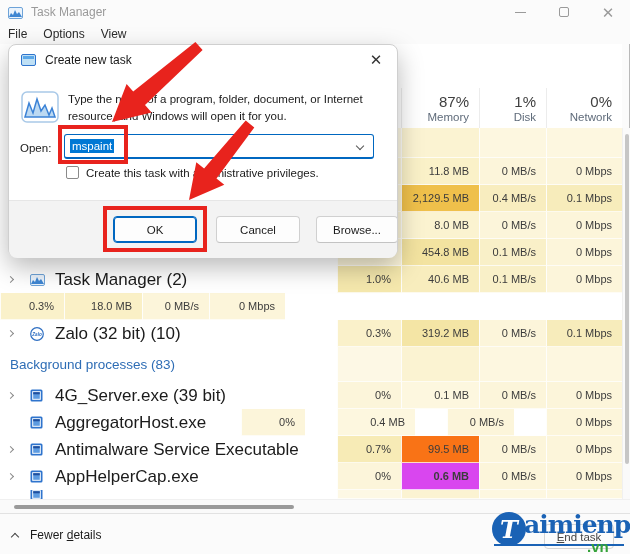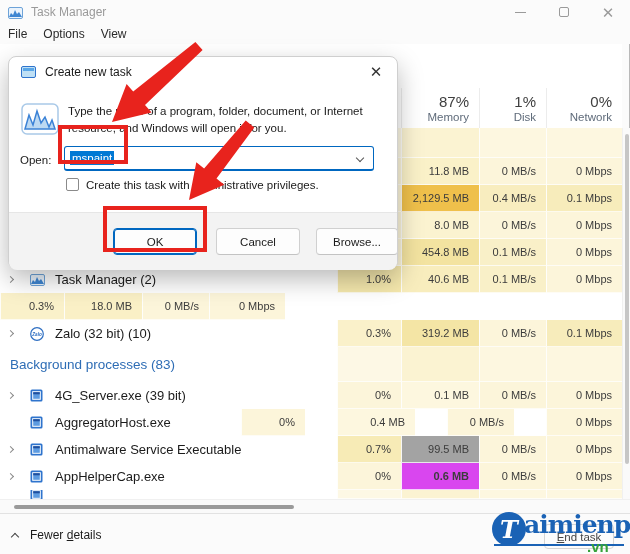--- a/index.html
+++ b/index.html
@@ -24,37 +24,37 @@
   .uh-name{flex:1;}
   .uh-cell{height:40px;border-left:1px solid #ececec;display:flex;flex-direction:column;justify-content:center;align-items:flex-end;padding-right:10px;}
   .uh-usage{font-size:15px;color:#404040;line-height:17px;}
   .uh-label{font-size:11.5px;color:#5f6b7a;line-height:14px;}
   #rows{position:absolute;left:0;top:128px;width:622px;}
   .prow{display:flex;width:622px;background:#fff;}
   .pname{flex:1;display:flex;align-items:center;overflow:hidden;}
   .chev-wrap{width:20px;display:flex;justify-content:center;}
   .chv{display:inline-block;width:5px;height:5px;border-right:1.3px solid #8a8a8a;border-bottom:1.3px solid #8a8a8a;transform:rotate(-45deg);}
   .picon{width:18px;margin-left:10px;display:flex;align-items:center;}
-  .plabel{margin-left:7px;font-size:13px;color:#1b1b1b;white-space:nowrap;}
+  .plabel{margin-left:7px;font-size:17px;color:#1b1b1b;white-space:nowrap;}
   .hcell{font-size:11px;color:#3c3c3c;display:flex;align-items:center;justify-content:flex-end;padding-right:10px;border-left:1px solid rgba(255,255,255,.9);border-bottom:1px solid rgba(255,255,255,.75);}
   .w-cpu{width:64px;} .w-mem{width:78px;} .w-disk{width:67px;} .w-net{width:76px;}
   .section-label{font-size:13.5px;color:#2e6db5;margin-left:10px;white-space:nowrap;}
   
   .vscroll{position:absolute;right:0;top:128px;width:8px;height:371px;background:#fafafa;border-left:1px solid #f0f0f0;}
   .vthumb{position:absolute;left:2px;top:6px;width:4px;height:330px;background:#c6c6c6;border-radius:2px;}
   .hscroll{position:absolute;left:0;top:499px;width:630px;height:14px;background:#fafafa;border-top:1px solid #f0f0f0;}
   .hthumb{position:absolute;left:14px;top:5px;width:280px;height:4px;background:#9a9a9a;border-radius:2px;}
   
   .statusbar{position:absolute;left:0;top:513px;width:630px;height:41px;background:#fbfbfb;border-top:1px solid #e2e2e2;}
   .fewer{position:absolute;left:12px;top:14px;display:flex;align-items:center;color:#1b1b1b;font-size:12px;}
   .chv-up{display:inline-block;width:6px;height:6px;border-right:1.3px solid #444;border-bottom:1.3px solid #444;transform:rotate(-135deg);margin-right:12px;margin-top:4px;}
   .fd-key,.et-key{text-decoration:underline;}
   .endtask-btn{position:absolute;right:16px;top:10px;width:70px;height:25px;background:#fcfcfc;border:1px solid #d5d5d5;border-radius:4px;font-size:11.5px;color:#454545;display:flex;align-items:center;justify-content:center;}
   
-  .dialog{position:absolute;left:8px;top:56px;width:390px;height:213px;background:#fff;border:1px solid #cfcfcf;border-radius:8px;box-shadow:0 10px 26px rgba(0,0,0,.28);z-index:40;}
+  .dialog{position:absolute;left:8px;top:44px;width:390px;height:213px;background:#fff;border:1px solid #cfcfcf;border-radius:8px;box-shadow:0 10px 26px rgba(0,0,0,.28);z-index:40;}
   .dlg-titlebar{position:absolute;left:0;top:0;width:100%;height:30px;display:flex;align-items:center;}
   .dlg-icon{margin-left:12px;display:inline-flex;}
   .dlg-title{margin-left:9px;font-size:12px;color:#1a1a1a;}
   .dlg-close{position:absolute;right:6px;top:3px;width:30px;height:24px;display:flex;align-items:center;justify-content:center;font-size:15px;color:#333;}
   .dlg-bigicon{position:absolute;left:12px;top:46px;}
   .dlg-desc{position:absolute;left:59px;top:46px;width:322px;font-size:11.5px;color:#1a1a1a;line-height:17px;}
   .dlg-open-label{position:absolute;left:11px;top:97px;font-size:11.5px;color:#1a1a1a;}
   .combo{position:absolute;left:55px;top:89px;width:310px;height:25px;background:#fff;border:1px solid #0067c0;border-bottom-width:2px;border-radius:3px;display:flex;align-items:center;}
   .combo-value{margin-left:5px;font-size:11.5px;color:#fff;background:#0078d4;padding:1px 2px;}
   .combo-chev{position:absolute;right:10px;top:8px;width:6px;height:6px;border-right:1.3px solid #555;border-bottom:1.3px solid #555;transform:rotate(45deg);}
@@ -271,21 +271,21 @@
             <svg width="13" height="13" viewBox="0 0 13 13">
               <rect x="0.5" y="0.5" width="12" height="12" rx="1.5" fill="#2f74cd"></rect>
               <rect x="2.2" y="2.2" width="8.6" height="8.6" fill="#fff"></rect>
               <rect x="3.2" y="3.2" width="6.6" height="6.6" fill="#5d9be0"></rect>
               <rect x="3.2" y="3.2" width="6.6" height="2.1" fill="#1f4f9e"></rect>
             </svg>
           </span>
           <span class="plabel">Antimalware Service Executable</span>
         </div>
         <div class="hcell w-cpu" style="background: rgb(247, 235, 182);">0.7%</div>
-        <div class="hcell w-mem" style="background: #a3a3a3;">99.5 MB</div>
+        <div class="hcell w-mem" style="background: #f97316;">99.5 MB</div>
         <div class="hcell w-disk" style="background: rgb(252, 245, 218);">0 MB/s</div>
         <div class="hcell w-net" style="background: rgb(252, 245, 218);">0 Mbps</div>
       </div>
       <div class="prow" style="height: 27px;">
         <div class="pname">
           <span class="chev-wrap">
             <span class="chv"></span>
           </span>
           <span class="picon">
             <svg width="13" height="13" viewBox="0 0 13 13">

